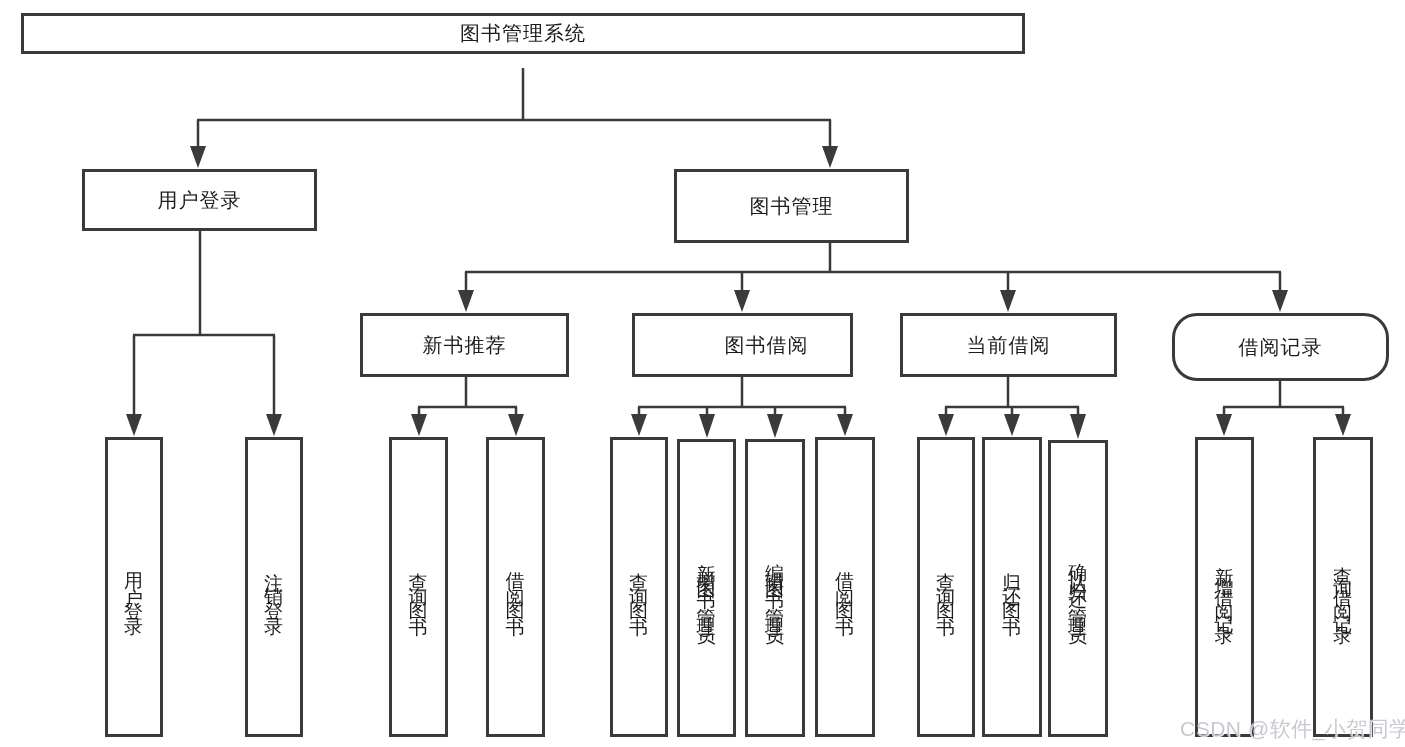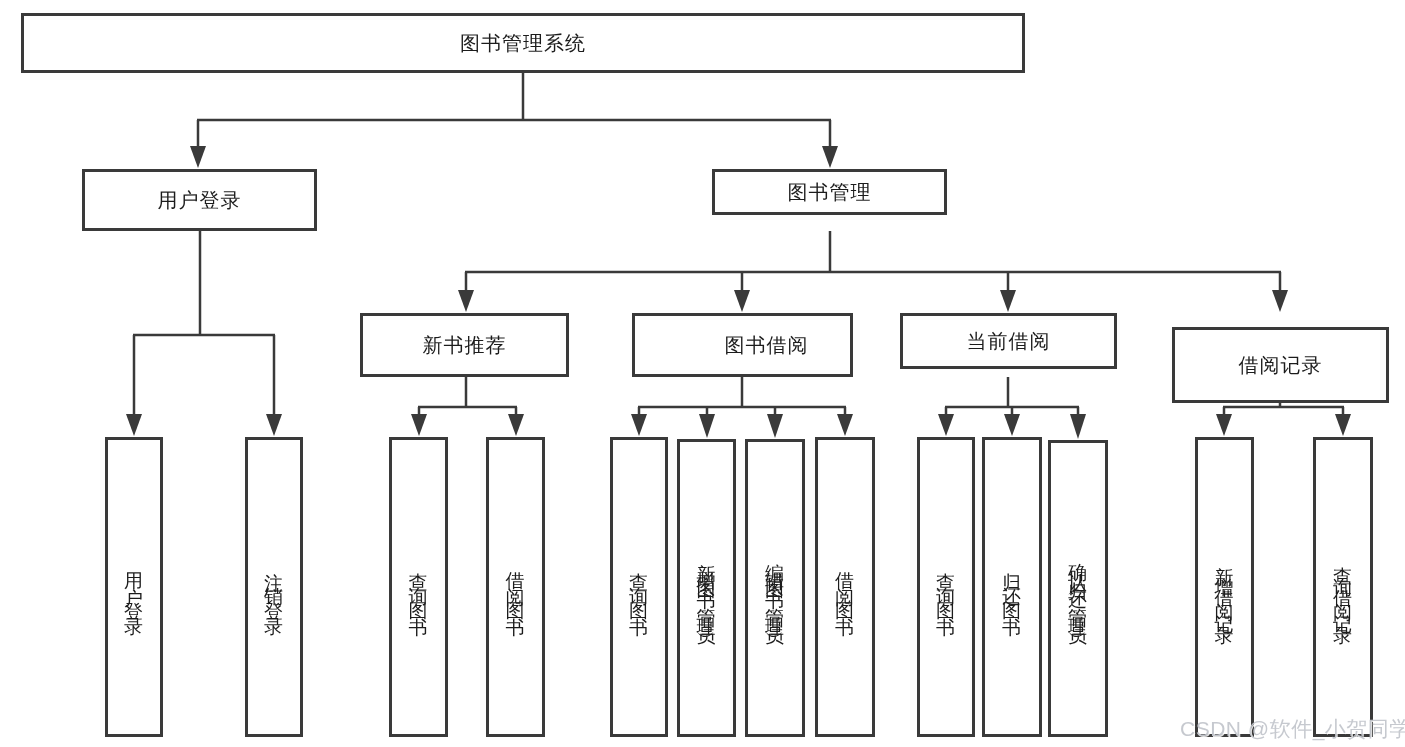--- a/index.html
+++ b/index.html
@@ -116,29 +116,29 @@
 
       <polygon points="938,414 954,414 946,436"></polygon>
       <polygon points="1004,414 1020,414 1012,436"></polygon>
       <polygon points="1070,414 1086,414 1078,439"></polygon>
 
       <polygon points="1216,414 1232,414 1224,436"></polygon>
       <polygon points="1335,414 1351,414 1343,436"></polygon>
     </g>
   </svg>
 
-  <div class="hbox" style="left:21px;top:13px;width:1004px;height:60px;">图书管理系统</div>
+  <div class="hbox" style="left:21px;top:13px;width:1004px;height:41px;">图书管理系统</div>
 
   <div class="hbox" style="left:82px;top:169px;width:235px;height:62px;">用户登录</div>
-  <div class="hbox" style="left:712px;top:169px;width:235px;height:46px;">图书管理</div>
+  <div class="hbox" style="left:674px;top:169px;width:235px;height:74px;">图书管理</div>
 
   <div class="hbox" style="left:360px;top:313px;width:209px;height:64px;">新书推荐</div>
   <div class="hbox" style="left:632px;top:313px;width:221px;height:64px;padding-left:48px;">图书借阅</div>
-  <div class="hbox" style="left:900px;top:313px;width:217px;height:56px;">当前借阅</div>
-  <div class="hbox" style="left:1172px;top:327px;width:217px;height:76px;">借阅记录</div>
+  <div class="hbox" style="left:900px;top:313px;width:217px;height:64px;">当前借阅</div>
+  <div class="hbox" style="left:1172px;top:313px;width:217px;height:68px;border-radius:25px;">借阅记录</div>
 
   <div class="vbox sp4" style="left:105px;top:437px;width:58px;height:300px;">用户登录</div>
   <div class="vbox sp4" style="left:245px;top:437px;width:58px;height:300px;">注销登录</div>
 
   <div class="vbox sp4" style="left:389px;top:437px;width:59px;height:300px;">查询图书</div>
   <div class="vbox sp4" style="left:486px;top:437px;width:59px;height:300px;">借阅图书</div>
 
   <div class="vbox sp4" style="left:610px;top:437px;width:58px;height:300px;">查询图书</div>
   <div class="vbox sp9" style="left:677px;top:439px;width:59px;height:298px;">新增图书（管理员）</div>
   <div class="vbox sp9" style="left:745px;top:439px;width:60px;height:298px;">编辑图书（管理员）</div>

